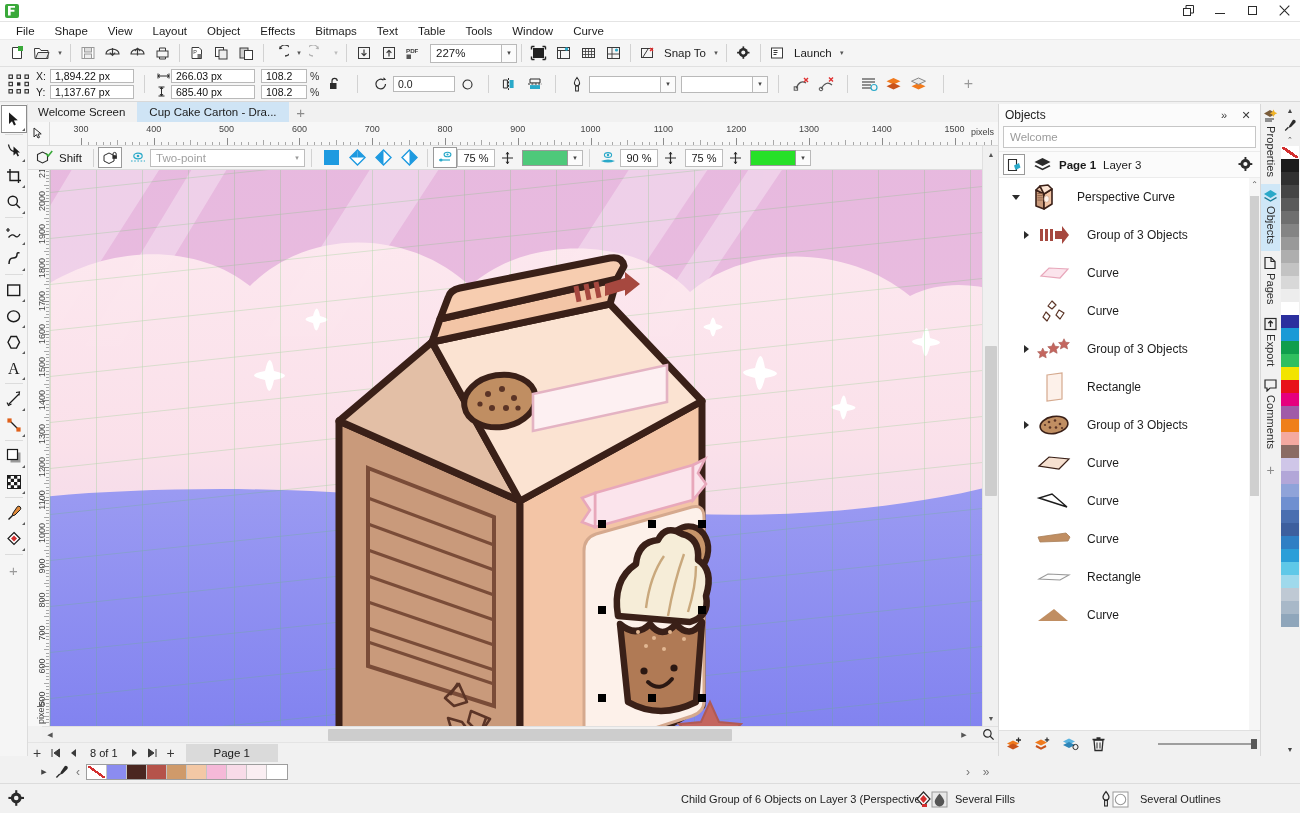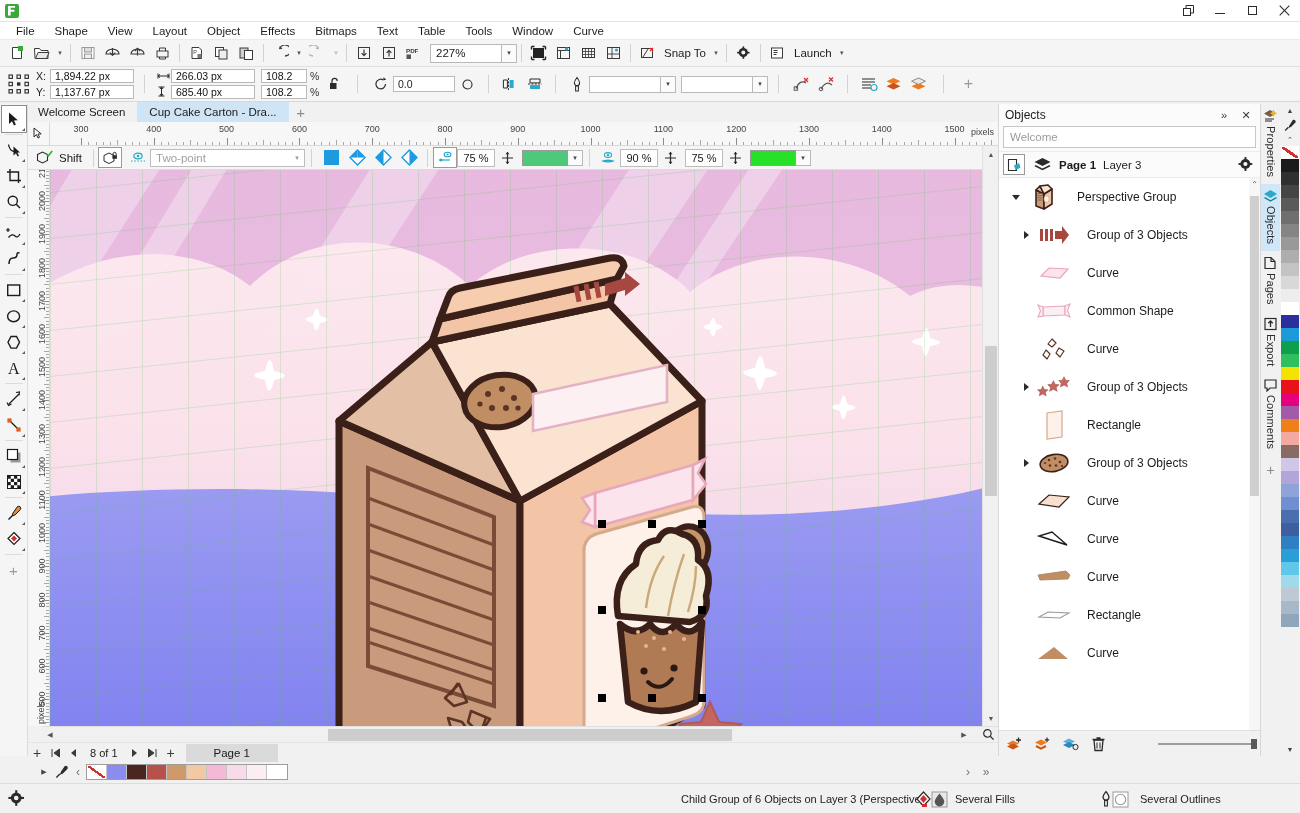--- a/index.html
+++ b/index.html
@@ -1492,21 +1492,21 @@
               </g>
               <g fill="#8a5f46">
                 <rect x="8.4" y="11" width="5.4" height="0.9"></rect>
                 <rect x="8.4" y="13.2" width="5.4" height="0.9"></rect>
                 <rect x="8.4" y="15.4" width="5.4" height="0.9"></rect>
                 <rect x="8.4" y="17.6" width="5.4" height="0.9"></rect>
               </g>
               <ellipse cx="17.6" cy="17" rx="2.6" ry="3.3" fill="#fdf1ea" stroke="#c9a48b" stroke-width="0.7"></ellipse>
             </svg>
           </div>
-          <div class="obj-lab">Perspective Group</div>
+          <div class="obj-lab">Perspective Curve</div>
         </div>
         <div class="obj-row" style="padding-left: 18px;">
           <div class="obj-exp">
             <div class="tri-r"></div>
           </div>
           <div class="obj-thumb">
             <svg width="32" height="22" viewBox="0 0 32 22">
               <g fill="#a6483f">
                 <rect x="2" y="5" width="3" height="12"></rect>
                 <rect x="7" y="5" width="3" height="12"></rect>
@@ -1518,31 +1518,20 @@
           <div class="obj-lab">Group of 3 Objects</div>
         </div>
         <div class="obj-row" style="padding-left: 18px;">
           <div class="obj-exp"></div>
           <div class="obj-thumb">
             <svg width="34" height="18" viewBox="0 0 34 18">
               <path d="M4,12 L12,4 L31,5 L23,14z" fill="#fbe4ec" stroke="#e8a8bb" stroke-width="1.2"></path>
             </svg>
           </div>
           <div class="obj-lab">Curve</div>
-        </div>
-        <div class="obj-row" style="padding-left: 18px;">
-          <div class="obj-exp"></div>
-          <div class="obj-thumb">
-            <svg width="36" height="18" viewBox="0 0 36 18">
-              <path d="M7,5 L29,4 L29,13 L7,14z" fill="#fdeef4" stroke="#e8a8bb" stroke-width="1.1"></path>
-              <path d="M7,5 L2,3 L4.5,9 L2,15 L7,14z" fill="#fdeef4" stroke="#e8a8bb" stroke-width="1.1"></path>
-              <path d="M29,4 L34,2 L31.5,8.5 L34,15 L29,13z" fill="#fdeef4" stroke="#e8a8bb" stroke-width="1.1"></path>
-            </svg>
-          </div>
-          <div class="obj-lab">Common Shape</div>
         </div>
         <div class="obj-row" style="padding-left: 18px;">
           <div class="obj-exp"></div>
           <div class="obj-thumb">
             <svg width="26" height="26" viewBox="0 0 26 26">
               <g fill="#fff" stroke="#5b3426" stroke-width="1.2" stroke-linejoin="round">
                 <path d="M11,3 L15,7 L11,11 L7,8z"></path>
                 <path d="M18,12 L23,15 L19,21 L15,17z"></path>
                 <path d="M5,14 L9,18 L6,23 L2,19z"></path>
               </g>

